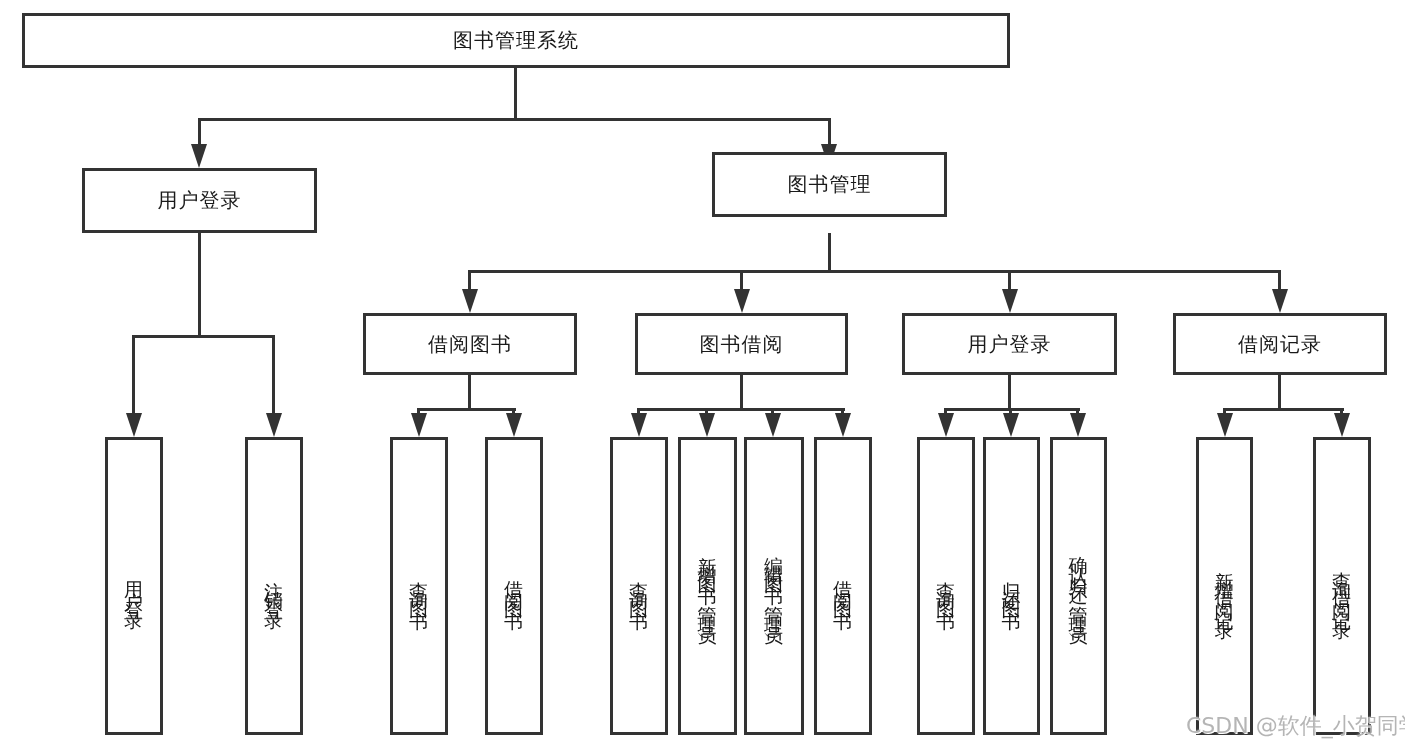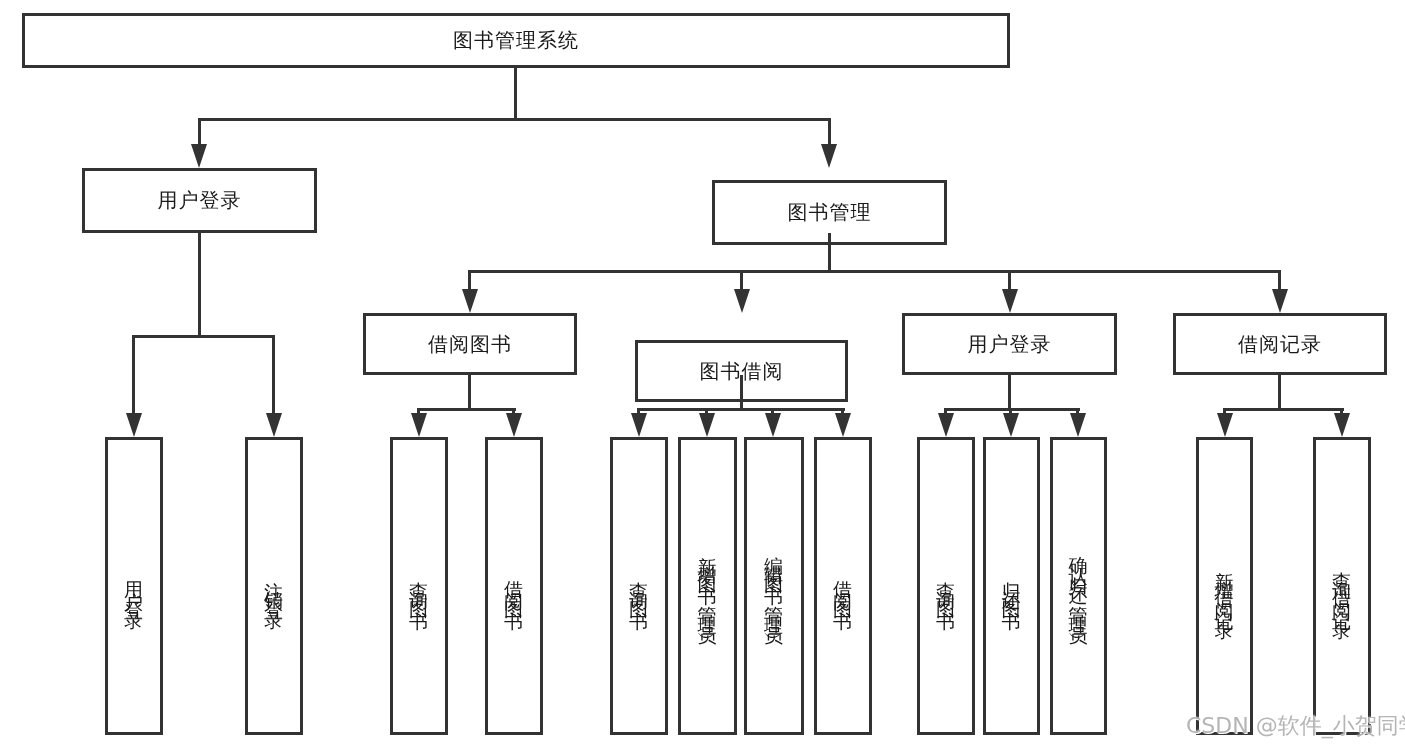--- a/index.html
+++ b/index.html
@@ -25,35 +25,35 @@
   <div class="box hbox" style="left:22px;top:13px;width:988px;height:55px;">图书管理系统</div>
 
   <div class="vline" style="left:514px;top:68px;height:50px;"></div>
   <div class="hline" style="left:198px;top:118px;width:633px;"></div>
   <div class="vline" style="left:198px;top:118px;height:30px;"></div>
   <div class="arrow" style="left:191px;top:144px;"></div>
   <div class="vline" style="left:828px;top:118px;height:30px;"></div>
   <div class="arrow" style="left:821px;top:144px;"></div>
 
   <div class="box hbox" style="left:82px;top:168px;width:235px;height:65px;">用户登录</div>
-  <div class="box hbox" style="left:712px;top:180px;width:235px;height:65px;">图书管理</div>
+  <div class="box hbox" style="left:712px;top:152px;width:235px;height:65px;">图书管理</div>
 
   <div class="vline" style="left:828px;top:233px;height:37px;"></div>
   <div class="hline" style="left:468px;top:270px;width:813px;"></div>
   <div class="vline" style="left:468px;top:270px;height:25px;"></div>
   <div class="arrow" style="left:462px;top:289px;"></div>
   <div class="vline" style="left:740px;top:270px;height:25px;"></div>
   <div class="arrow" style="left:734px;top:289px;"></div>
   <div class="vline" style="left:1008px;top:270px;height:25px;"></div>
   <div class="arrow" style="left:1002px;top:289px;"></div>
   <div class="vline" style="left:1278px;top:270px;height:25px;"></div>
   <div class="arrow" style="left:1272px;top:289px;"></div>
 
   <div class="box hbox" style="left:363px;top:313px;width:214px;height:62px;">借阅图书</div>
-  <div class="box hbox" style="left:635px;top:313px;width:213px;height:62px;margin-top:27px;">图书借阅</div>
+  <div class="box hbox" style="left:635px;top:313px;width:213px;height:62px;">图书借阅</div>
   <div class="box hbox" style="left:902px;top:313px;width:215px;height:62px;">用户登录</div>
   <div class="box hbox" style="left:1173px;top:313px;width:214px;height:62px;">借阅记录</div>
 
   <div class="vline" style="left:198px;top:233px;height:102px;"></div>
   <div class="hline" style="left:132px;top:335px;width:143px;"></div>
   <div class="vline" style="left:132px;top:335px;height:82px;"></div>
   <div class="arrow" style="left:126px;top:413px;"></div>
   <div class="vline" style="left:272px;top:335px;height:82px;"></div>
   <div class="arrow" style="left:266px;top:413px;"></div>
 

